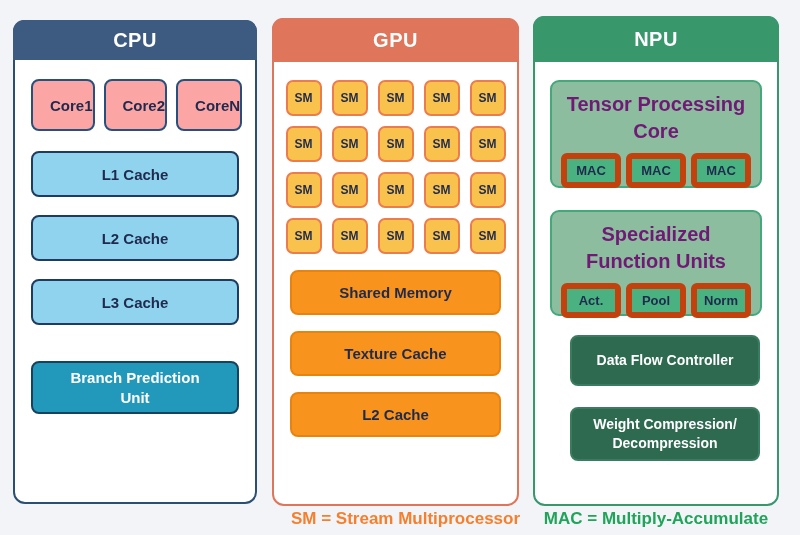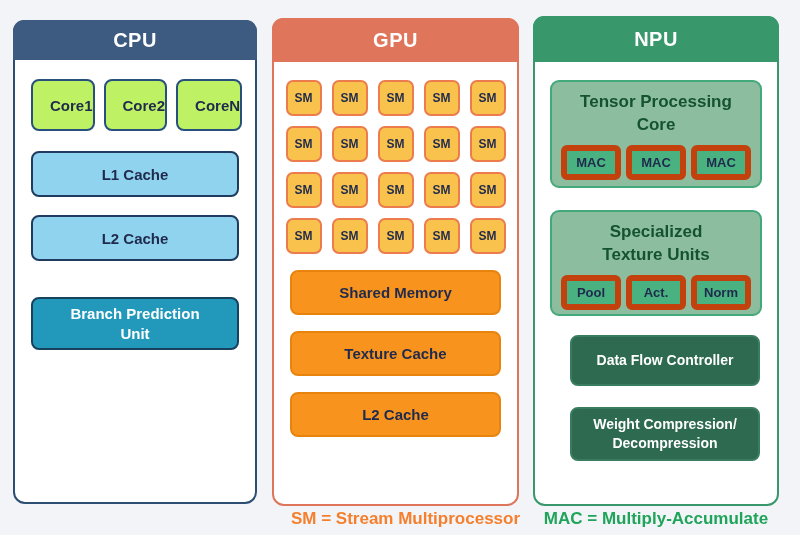--- a/index.html
+++ b/index.html
@@ -33,21 +33,21 @@
   .gpu-col .col-header { height: 44px; background: #df755a; }
   .npu-col .col-header { height: 46px; background: #38986c; }
 
   .centered { display: flex; align-items: center; justify-content: center; text-align: center; }
 
   
   .cpu-body { padding: 19px 16px 0 16px; }
   .core-row { display: flex; gap: 9px; }
   .core-box {
     flex: 1; height: 52px;
-    background: #bef264; border: 2px solid #27517c; border-radius: 8px;
+    background: #fca5a5; border: 2px solid #27517c; border-radius: 8px;
     font-size: 15px; color: #1f2a4d; padding-left: 17px;
   }
   .cache-bar {
     height: 46px; margin-top: 18px;
     background: #8fd3ee; border: 2px solid #1f3c60; border-radius: 8px;
     font-size: 15px; color: #1f2a4d;
   }
   .cache-bar:first-of-type { margin-top: 20px; text-align: center; }
   .unit-bar {
     height: 53px; margin-top: 36px;
@@ -76,21 +76,21 @@
 
   
   .npu-body { padding: 18px 15px 0 15px; }
   .npu-panel {
     background: #8cbd9f; border: 2px solid #43a97a; border-radius: 9px;
     padding: 9px 9px 0 9px;
   }
   .npu-panel.tensor { height: 108px; }
   .npu-panel.sfu { height: 106px; margin-top: 22px; }
   .panel-title {
-    font-size: 17px; color: #14532d; text-align: center;
+    font-size: 20px; color: #701a75; text-align: center;
     line-height: 1.35; white-space: pre-line;
   }
   .panel-items { display: flex; justify-content: center; gap: 5px; margin-top: 8px; }
   .npu-unit-box {
     width: 62px; height: 35px;
     background: #4ab281; border: 6px solid #c2410c; border-radius: 6px;
     font-size: 13px; color: #1f2a4d;
   }
   .npu-block {
     height: 51px; margin: 19px 2px 0 20px;
@@ -122,20 +122,21 @@
           <div class="core-box centered">Core2</div>
 
           <div class="core-box centered">CoreN</div>
         </div>
       <div>
 
           <div class="cache-bar centered">L1 Cache</div>
 
           <div class="cache-bar centered">L2 Cache</div>
 
+          <div class="cache-bar centered">L3 Cache</div>
         </div>
       <div>
 
           <div class="unit-bar centered">Branch Prediction
 Unit</div>
 
         </div>
     </div>
   </div>
 
@@ -207,26 +208,26 @@
             <div class="npu-unit-box centered">MAC</div>
 
             <div class="npu-unit-box centered">MAC</div>
 
             <div class="npu-unit-box centered">MAC</div>
           </div>
       </div>
 
       <div class="npu-panel sfu">
         <div class="panel-title">Specialized
-Texture Units</div>
+Function Units</div>
         <div class="panel-items">
 
+            <div class="npu-unit-box centered">Act.</div>
+
             <div class="npu-unit-box centered">Pool</div>
-
-            <div class="npu-unit-box centered">Act.</div>
 
             <div class="npu-unit-box centered">Norm</div>
           </div>
       </div>
 
       <div>
 
           <div class="npu-block centered">Data Flow Controller</div>
 
           <div class="npu-block centered weight">Weight Compression/

